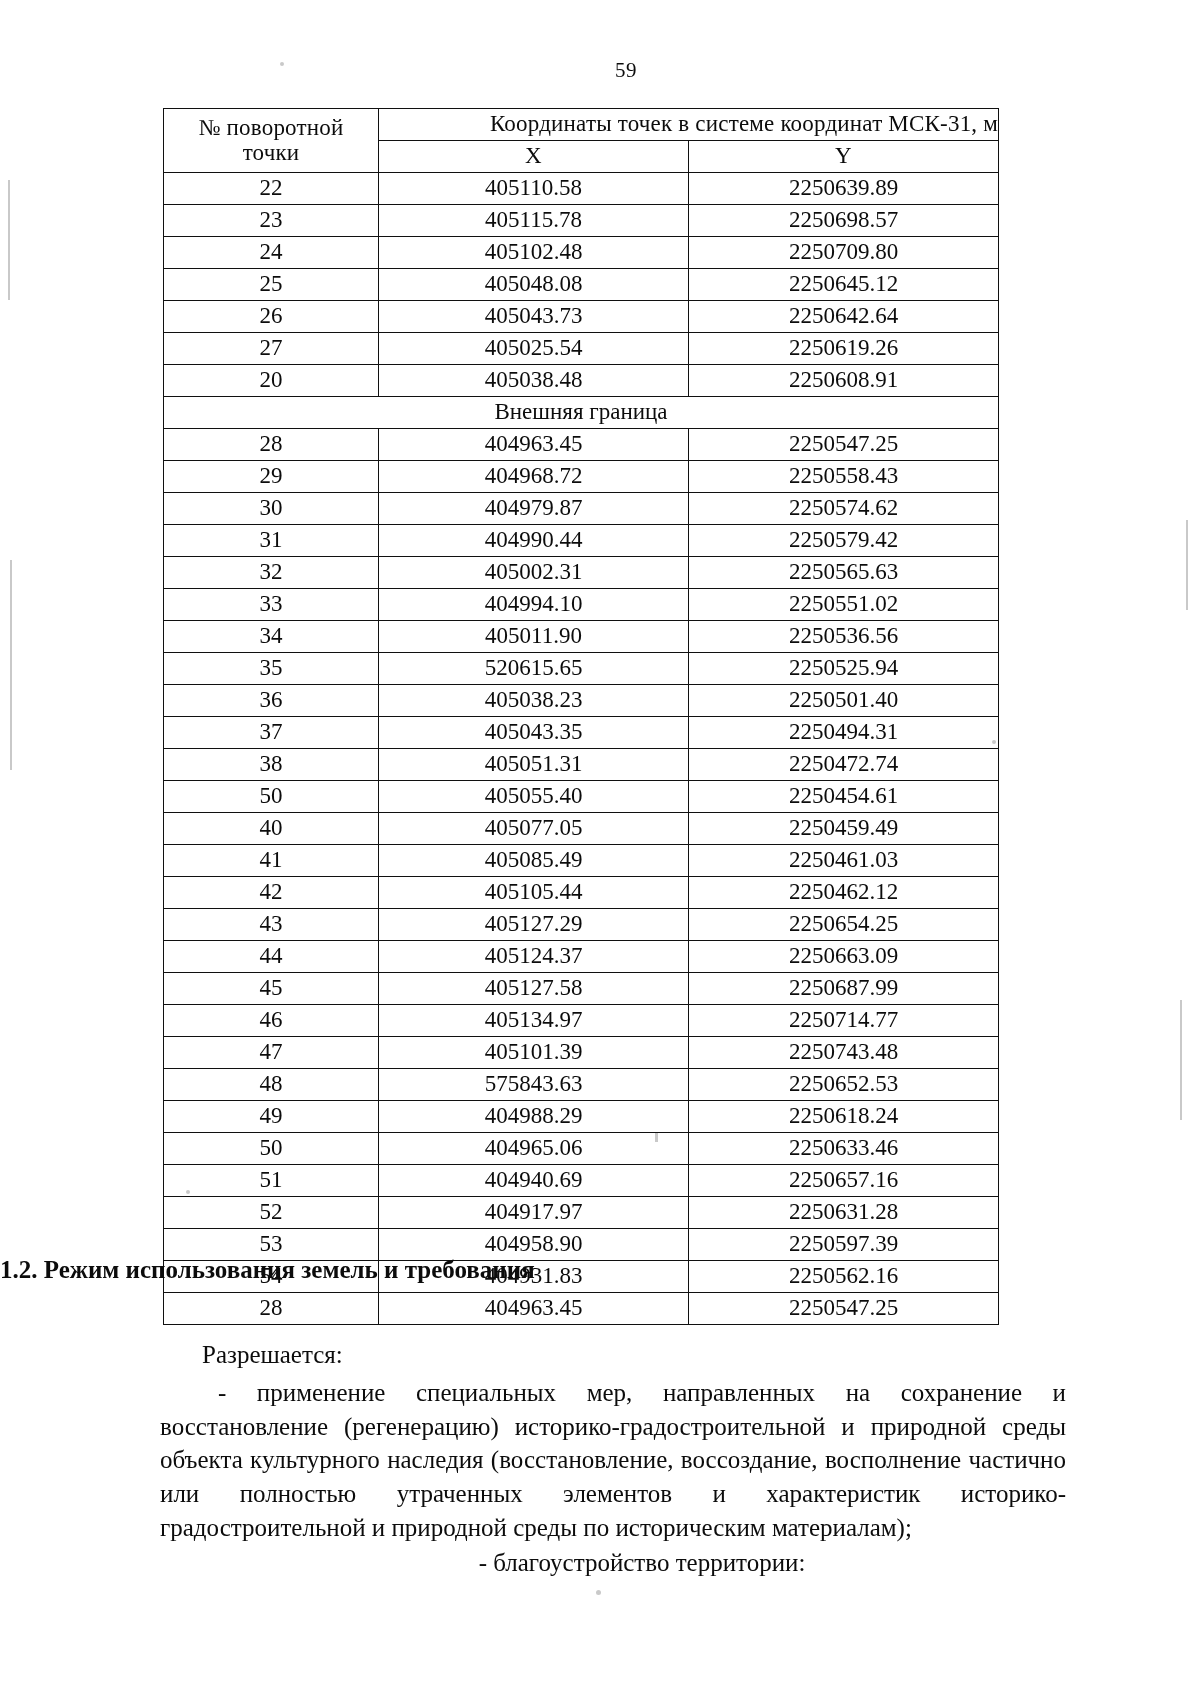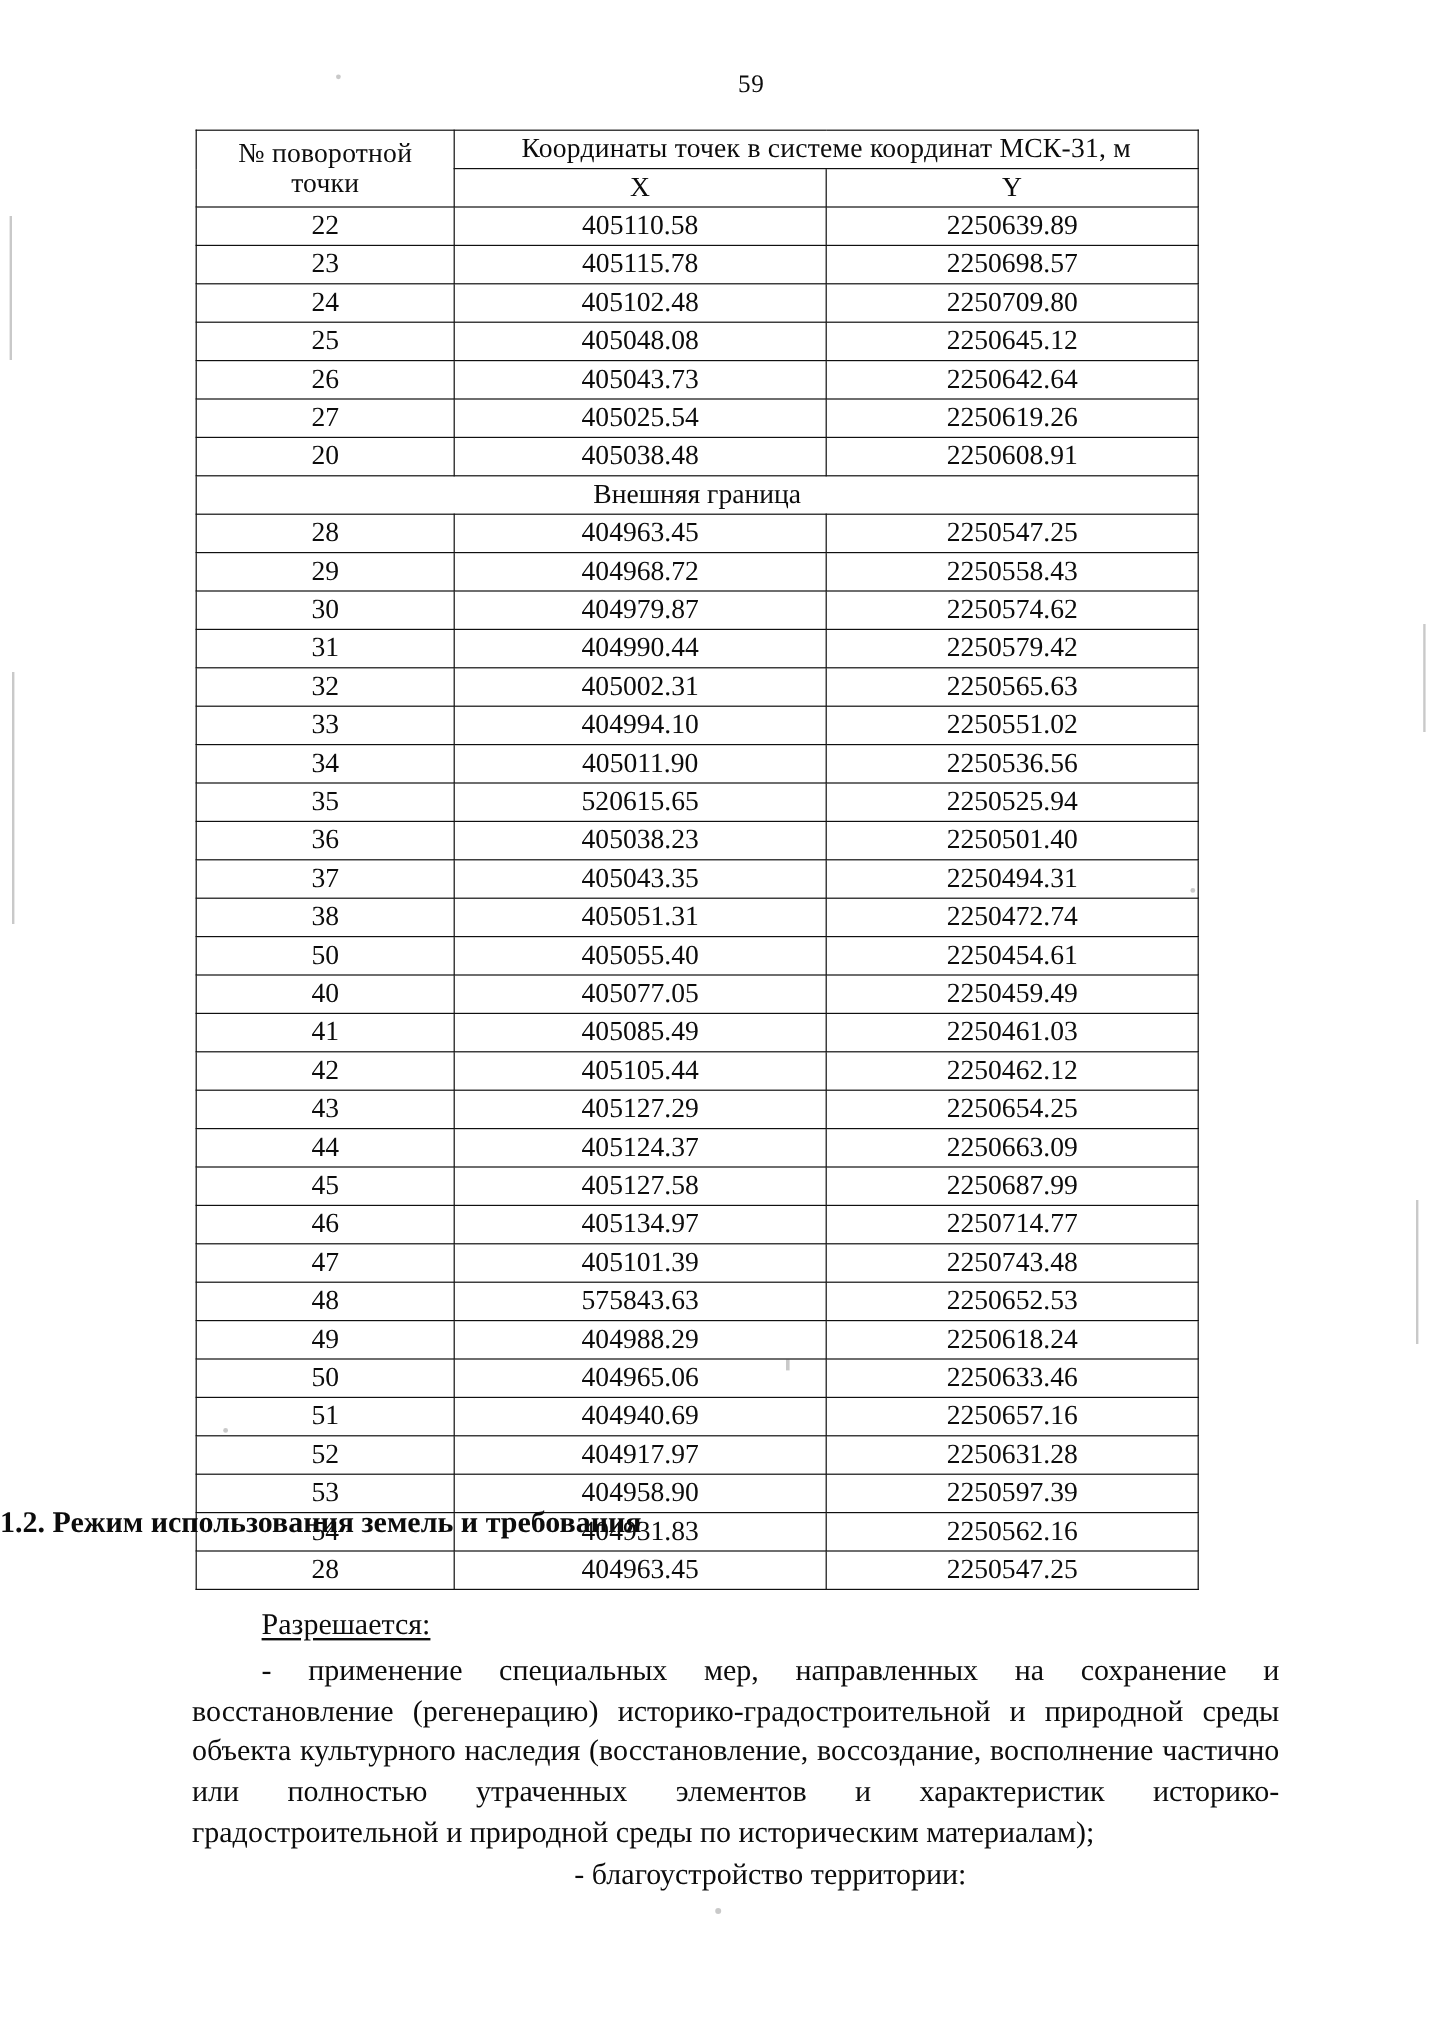--- a/index.html
+++ b/index.html
@@ -69,20 +69,21 @@
   }
 
   th.hdr-num {
     line-height: 1.32;
     padding: 3px 4px;
     text-align: center;
   }
 
   th.hdr-coords {
     padding: 3px 4px;
+    text-align: right;
   }
 
   th.hdr-xy {
     height: 34px;
   }
 
   col.c-num { width: 215px; }
   col.c-x   { width: 310px; }
   col.c-y   { width: 310px; }
 
@@ -117,23 +118,22 @@
   .body-text {
     position: absolute;
     top: 1338px;
     left: 160px;
     width: 906px;
     font-size: 25px;
     line-height: 1.35;
   }
 
   .lead {
-    text-decoration: underline;
     text-underline-offset: 3px;
-    margin-left: 58px;
+    margin-left: 42px;
     display: inline-block;
     margin-bottom: 4px;
   }
 
   p.para {
     margin: 0;
     text-align: justify;
     text-indent: 58px;
     hyphens: none;
   }

